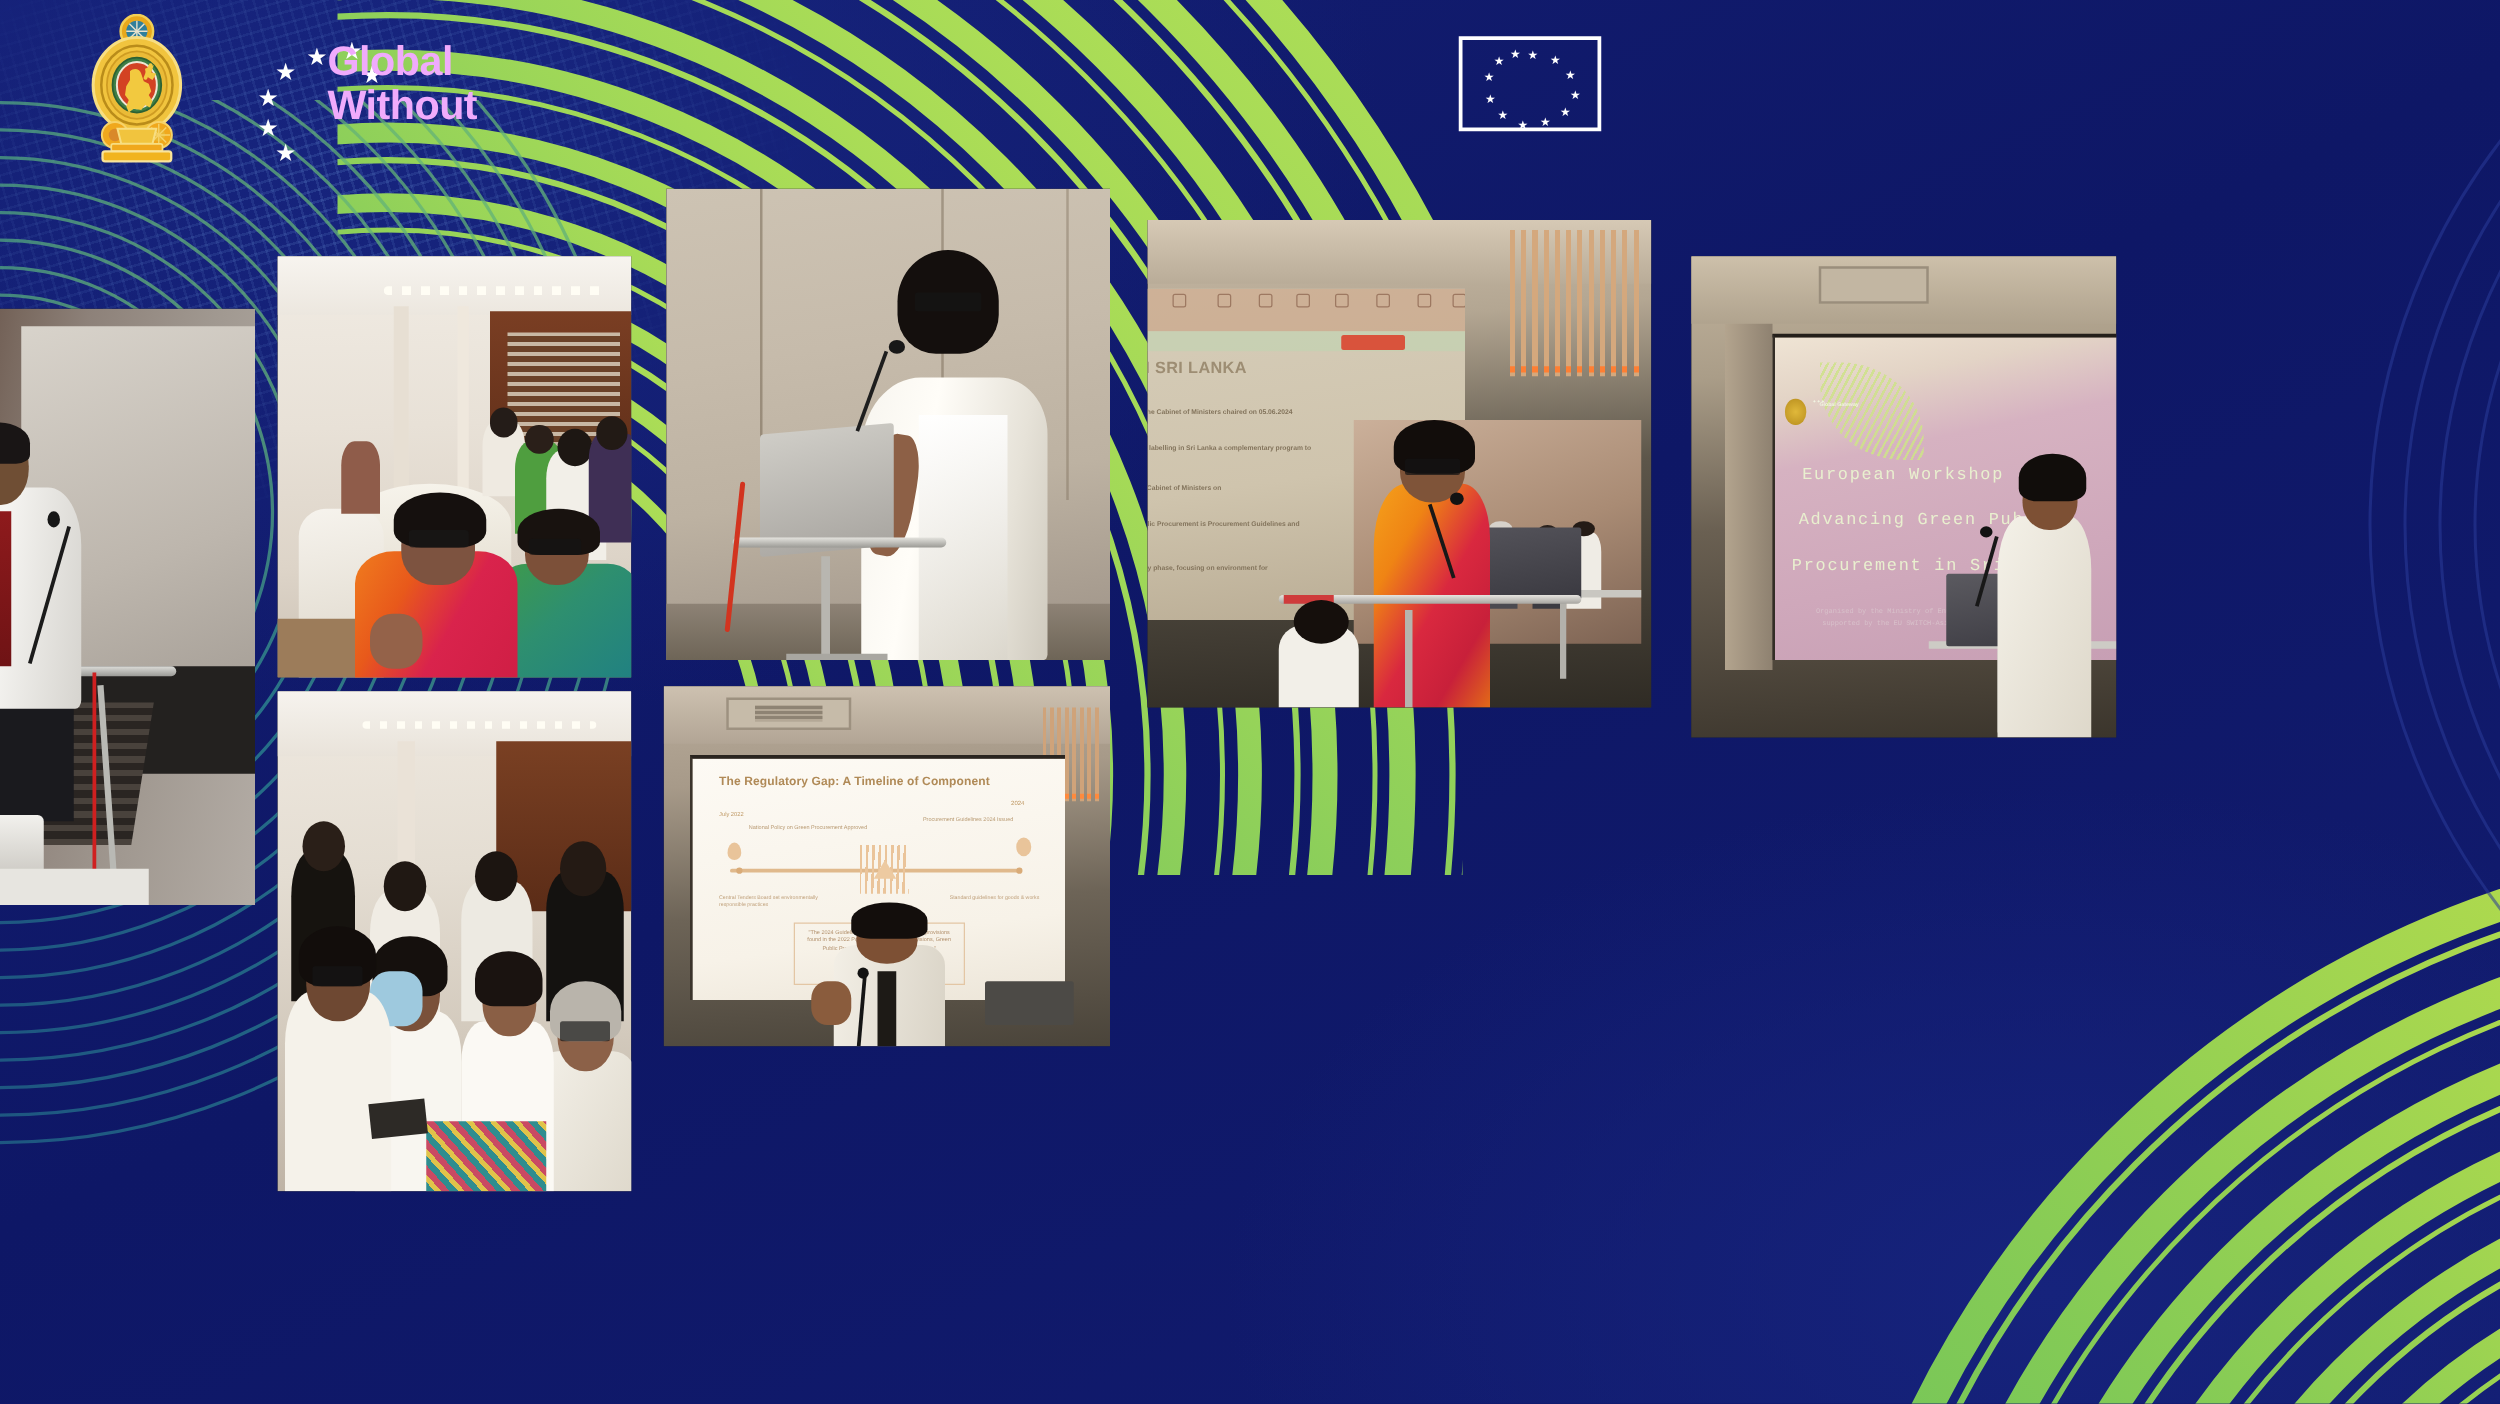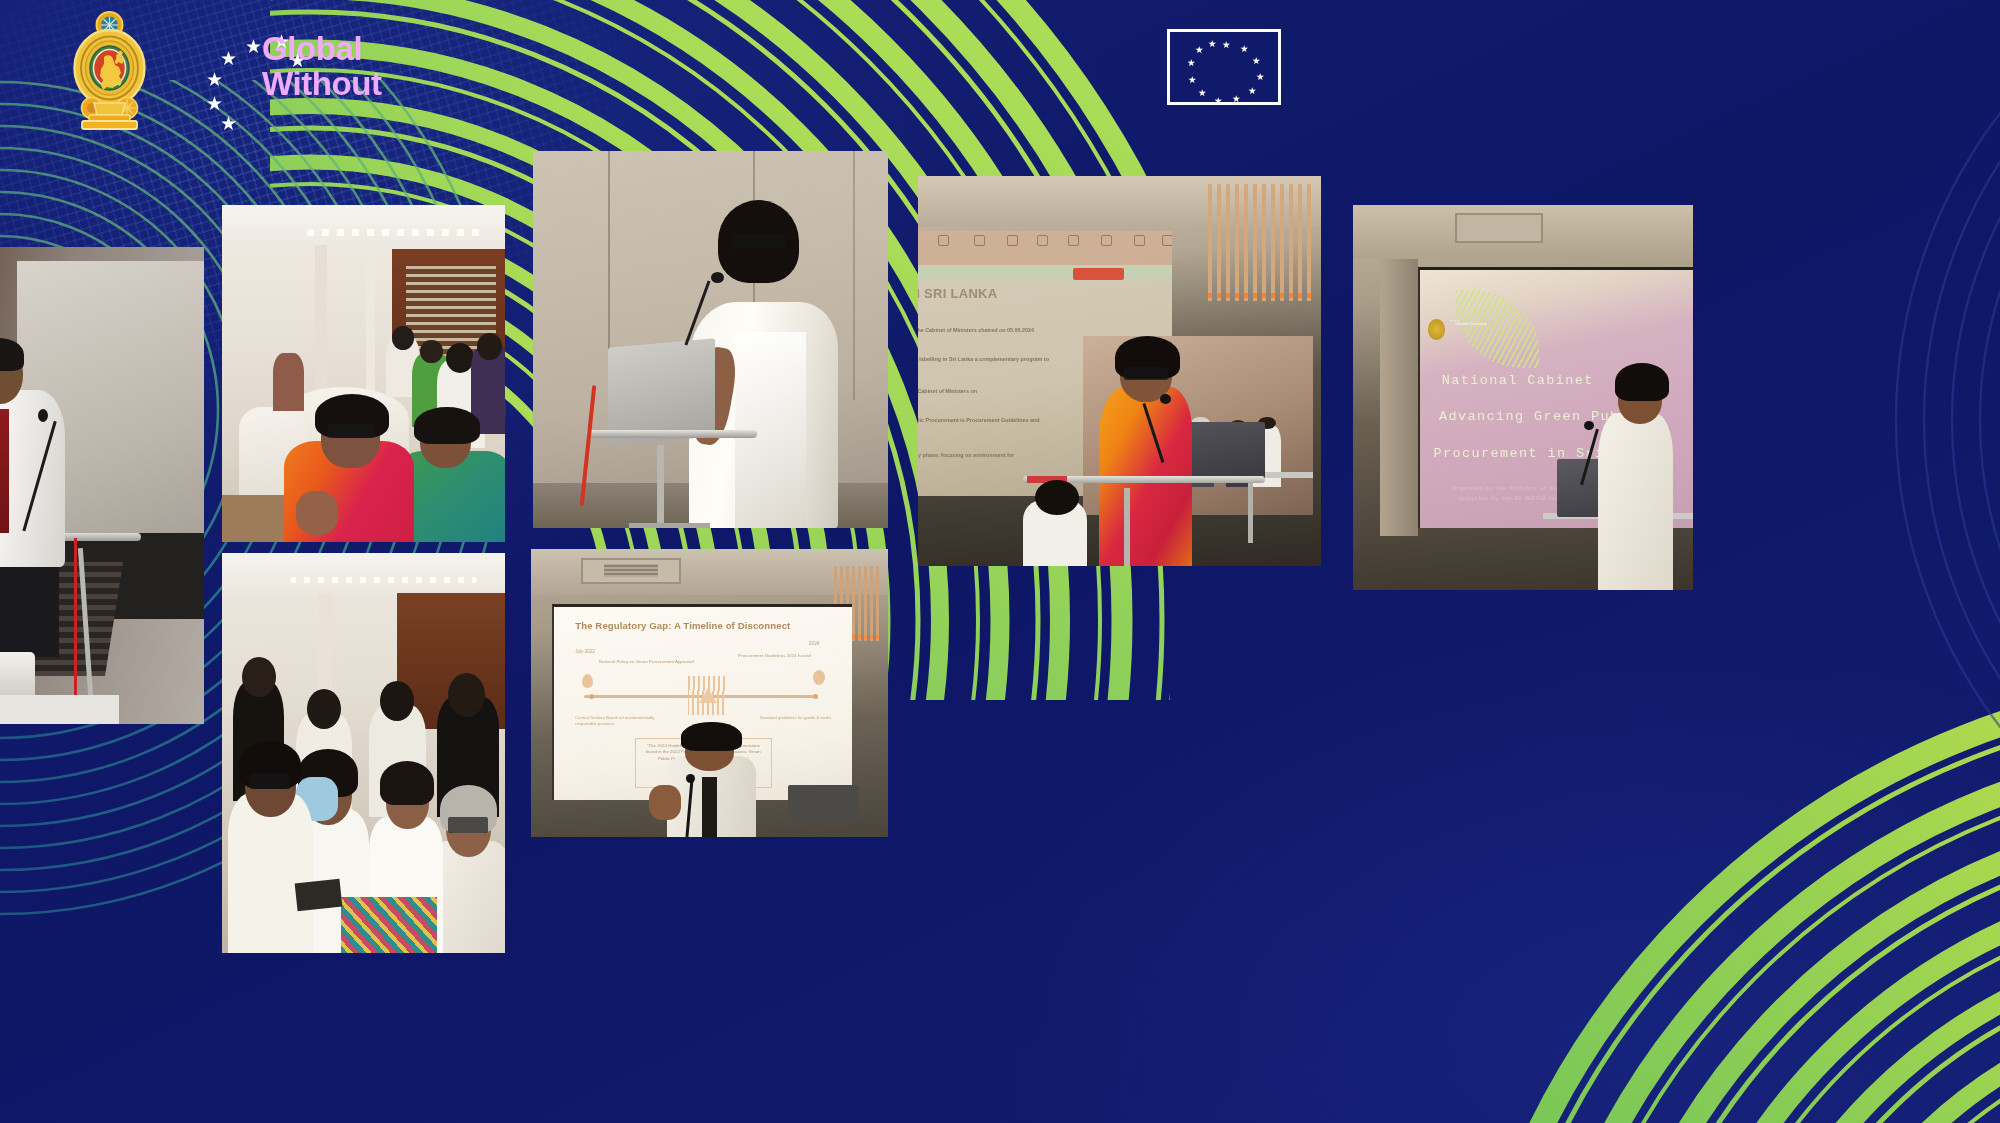--- a/index.html
+++ b/index.html
@@ -563,21 +563,21 @@
 <div class="photo" id="p5">
   <div class="room"></div>
   <div class="ceil"></div>
   <div class="ac">
       <i></i>
     </div>
   <div class="chand"></div>
   <div class="chandtip"></div>
 
   <div class="screen">
-    <div class="sl-title">The Regulatory Gap: A Timeline of Disconnect</div>
+    <div class="sl-title">The Regulatory Gap: A Timeline of Component</div>
     <div class="sl-d1">July 2022</div>
     <div class="sl-d2">2024</div>
     <div class="sl-l1">National Policy on Green Procurement Approved</div>
     <div class="sl-l2">Procurement Guidelines 2024 Issued</div>
     <div class="axis"></div>
     <div class="pin-l"></div>
     <div class="pin-r"></div>
     <div class="dot-l"></div>
     <div class="dot-r"></div>
     <div class="zig"></div>
@@ -653,21 +653,21 @@
   <div class="room"></div>
   <div class="ceil"></div>
   <div class="ac"></div>
   <div class="pillar"></div>
 
   <div class="screen">
     <div class="leafwm"></div>
     <div class="crest"></div>
     <div class="ggstars">✦✦✦</div>
     <div class="gglabel">Global Gateway</div>
-    <div class="t1">National Cabinet</div>
+    <div class="t1">European Workshop</div>
     <div class="t2">Advancing Green Public</div>
     <div class="t3">Procurement in Sri Lanka</div>
     <div class="sub">Organised by the Ministry of Environment, Government of Sri Lanka, supported by the EU SWITCH-Asia Policy Support Component (PSC).</div>
   </div>
 
   <div class="table"></div>
   <div class="tleg"></div>
   <div class="laptop"></div>
   <div class="man"></div>
   <div class="man-h"></div>

